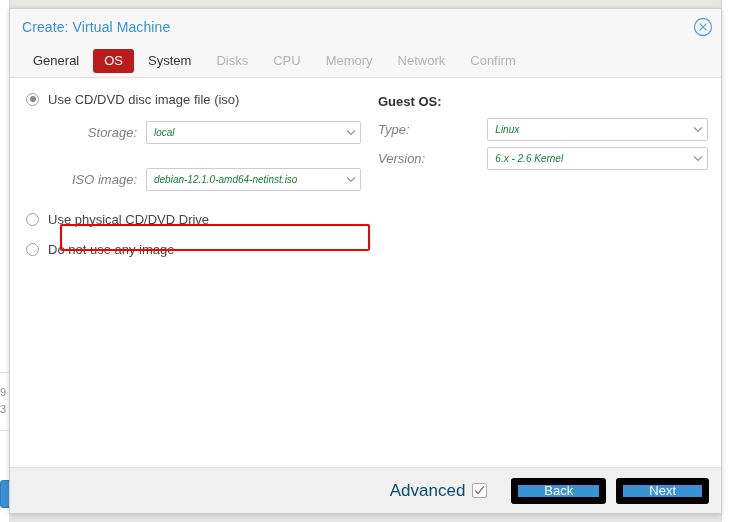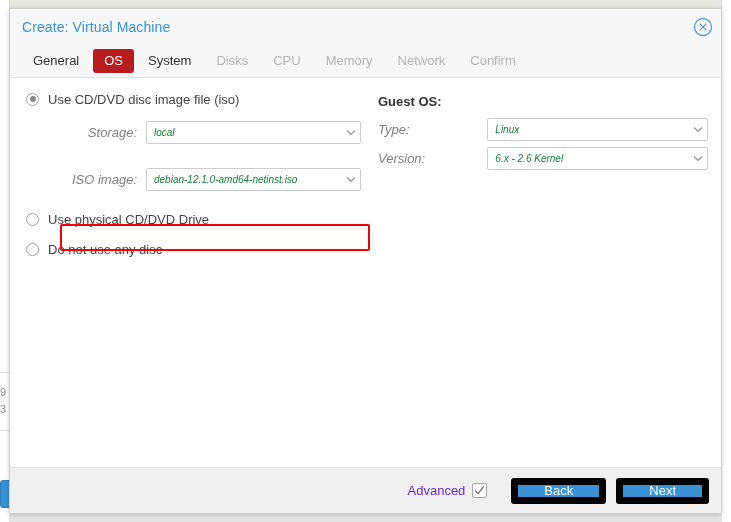--- a/index.html
+++ b/index.html
@@ -267,22 +267,22 @@
     flex: 0 0 45px;
     height: 45px;
     background: #f0f0f0;
     display: flex;
     align-items: center;
     justify-content: flex-end;
     padding-right: 12px;
     box-sizing: border-box;
   }
   .adv-label {
-    font-size: 13px;
-    color: #6d28d9;
+    font-size: 17px;
+    color: #0c4a6e;
     margin-right: 7px;
   }
   .checkbox {
     width: 15px;
     height: 15px;
     border: 1px solid #a8a8a8;
     background: #ffffff;
     border-radius: 2px;
     box-sizing: border-box;
     margin-right: 14px;
@@ -381,21 +381,21 @@
         </div>
       </div>
 
       <div class="radio-row" style="margin-top:17px;">
         <div class="radio"></div>
         <div class="radio-label">Use physical CD/DVD Drive</div>
       </div>
 
       <div class="radio-row" style="margin-top:8px;">
         <div class="radio"></div>
-        <div class="radio-label">Do not use any disc</div>
+        <div class="radio-label">Do not use any image</div>
       </div>
     </div>
 
     <div class="col-right">
       <div class="section-head" style="margin-top:11px;">Guest OS:</div>
 
       <div class="field-row" style="margin-top:9px;">
         <div class="field-label lw-right">Type:</div>
         <div class="select w-right">
           <div class="select-value">Linux</div>

